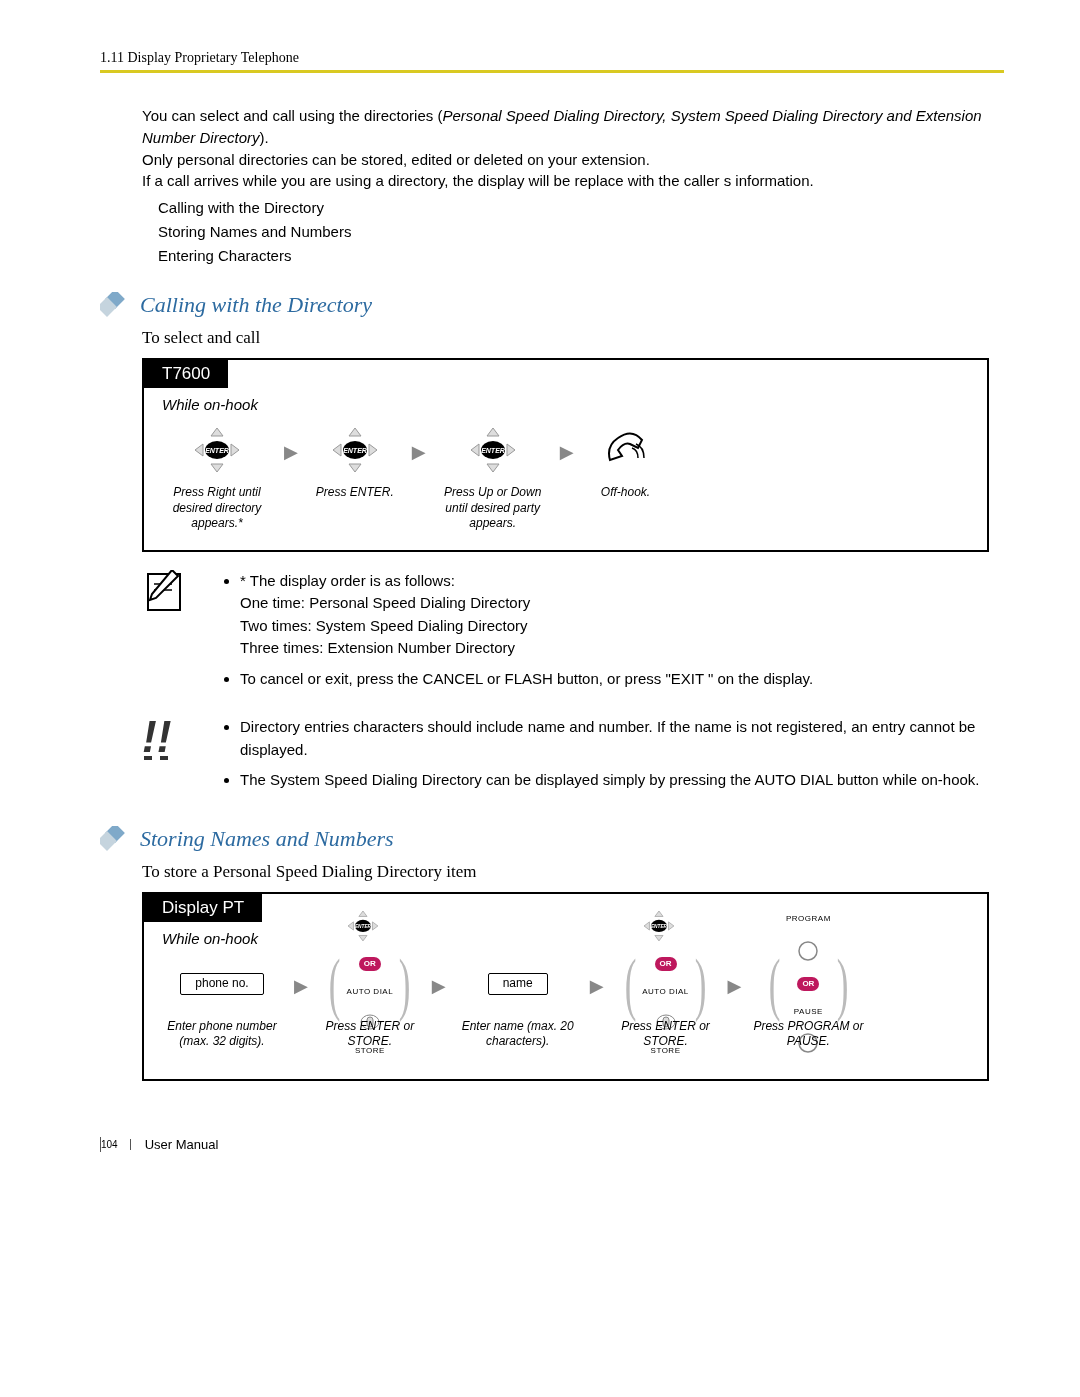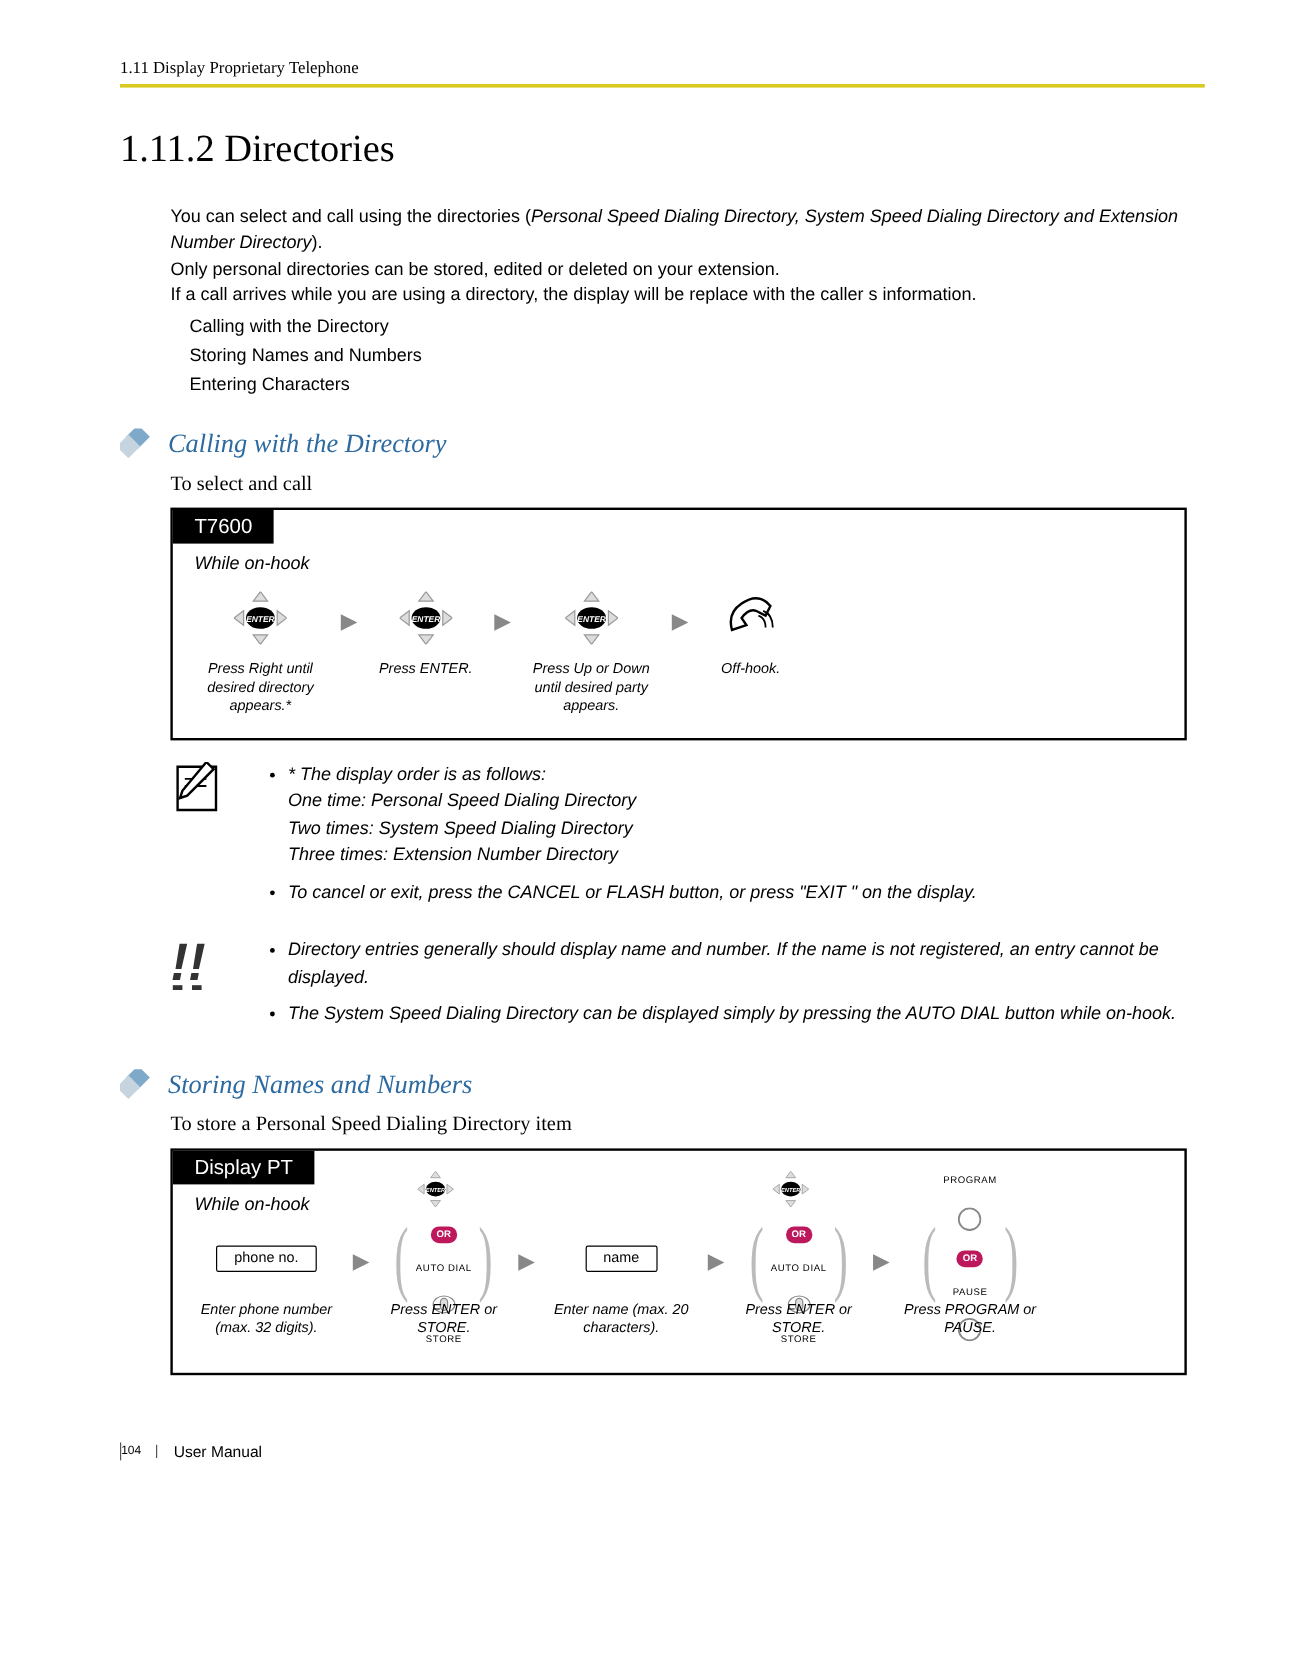--- a/index.html
+++ b/index.html
@@ -91,21 +91,21 @@
     display: flex;
     gap: 26px;
     margin: 18px 0 0 42px;
   }
   .note-icon { flex: 0 0 56px; }
   .note-text {
     flex: 1;
     font-size: 15px;
     line-height: 1.5;
   }
-  .note-text ul { margin: 0; padding-left: 16px; font-style: italic; }
+  .note-text ul { margin: 0; padding-left: 16px; }
   .note-text li { margin-bottom: 8px; }
   .footer {
     border-left: 1px solid #555;
     display:flex;
     align-items:center;
     gap:14px;
     font-size: 13px;
     margin-top: 56px;
     padding-left: 0;
   }
@@ -174,21 +174,20 @@
     <rect x="0" y="8" width="14" height="14" transform="rotate(45 7 15)" fill="#c5d4de"></rect>
   </g>
 </defs>
   </svg>
 
 <div class="page">
 
   <div class="header">1.11 Display Proprietary Telephone</div>
   <div class="hr-yellow"></div>
 
-  <h1 class="h1">1.11.2  Directories</h1>
 
   <div class="intro">
     <span>You can select and call using the directories (</span><span class="em">Personal Speed Dialing Directory, System Speed Dialing Directory and Extension Number Directory</span><span>).</span><br>
     <span>Only personal directories can be stored, edited or deleted on your extension.</span><br>
     <span>If a call arrives while you are using a directory, the display will be replace with the caller s information.</span>
   </div>
   <div class="bullets">
     <div>Calling with the Directory</div>
     <div>Storing Names and Numbers</div>
     <div>Entering Characters</div>
@@ -263,21 +262,21 @@
       </ul>
     </div>
   </div>
 
   <div class="note-row">
     <div class="note-icon"><svg width="48" height="48">
           <use href="#caution"></use>
         </svg></div>
     <div class="note-text">
       <ul>
-        <li>Directory entries generally should display name and number. If the name is not registered, an entry cannot be displayed.</li>
+        <li>Directory entries characters should include name and number. If the name is not registered, an entry cannot be displayed.</li>
         <li>The System Speed Dialing Directory can be displayed simply by pressing the AUTO DIAL button while on-hook.</li>
       </ul>
     </div>
   </div>
 
   <div class="diamond-heading" style="margin-top:26px">
     <svg class="diamond-svg" width="30" height="26">
         <use href="#diamonds"></use>
       </svg>
     <span class="lbl">Storing Names and Numbers</span>

